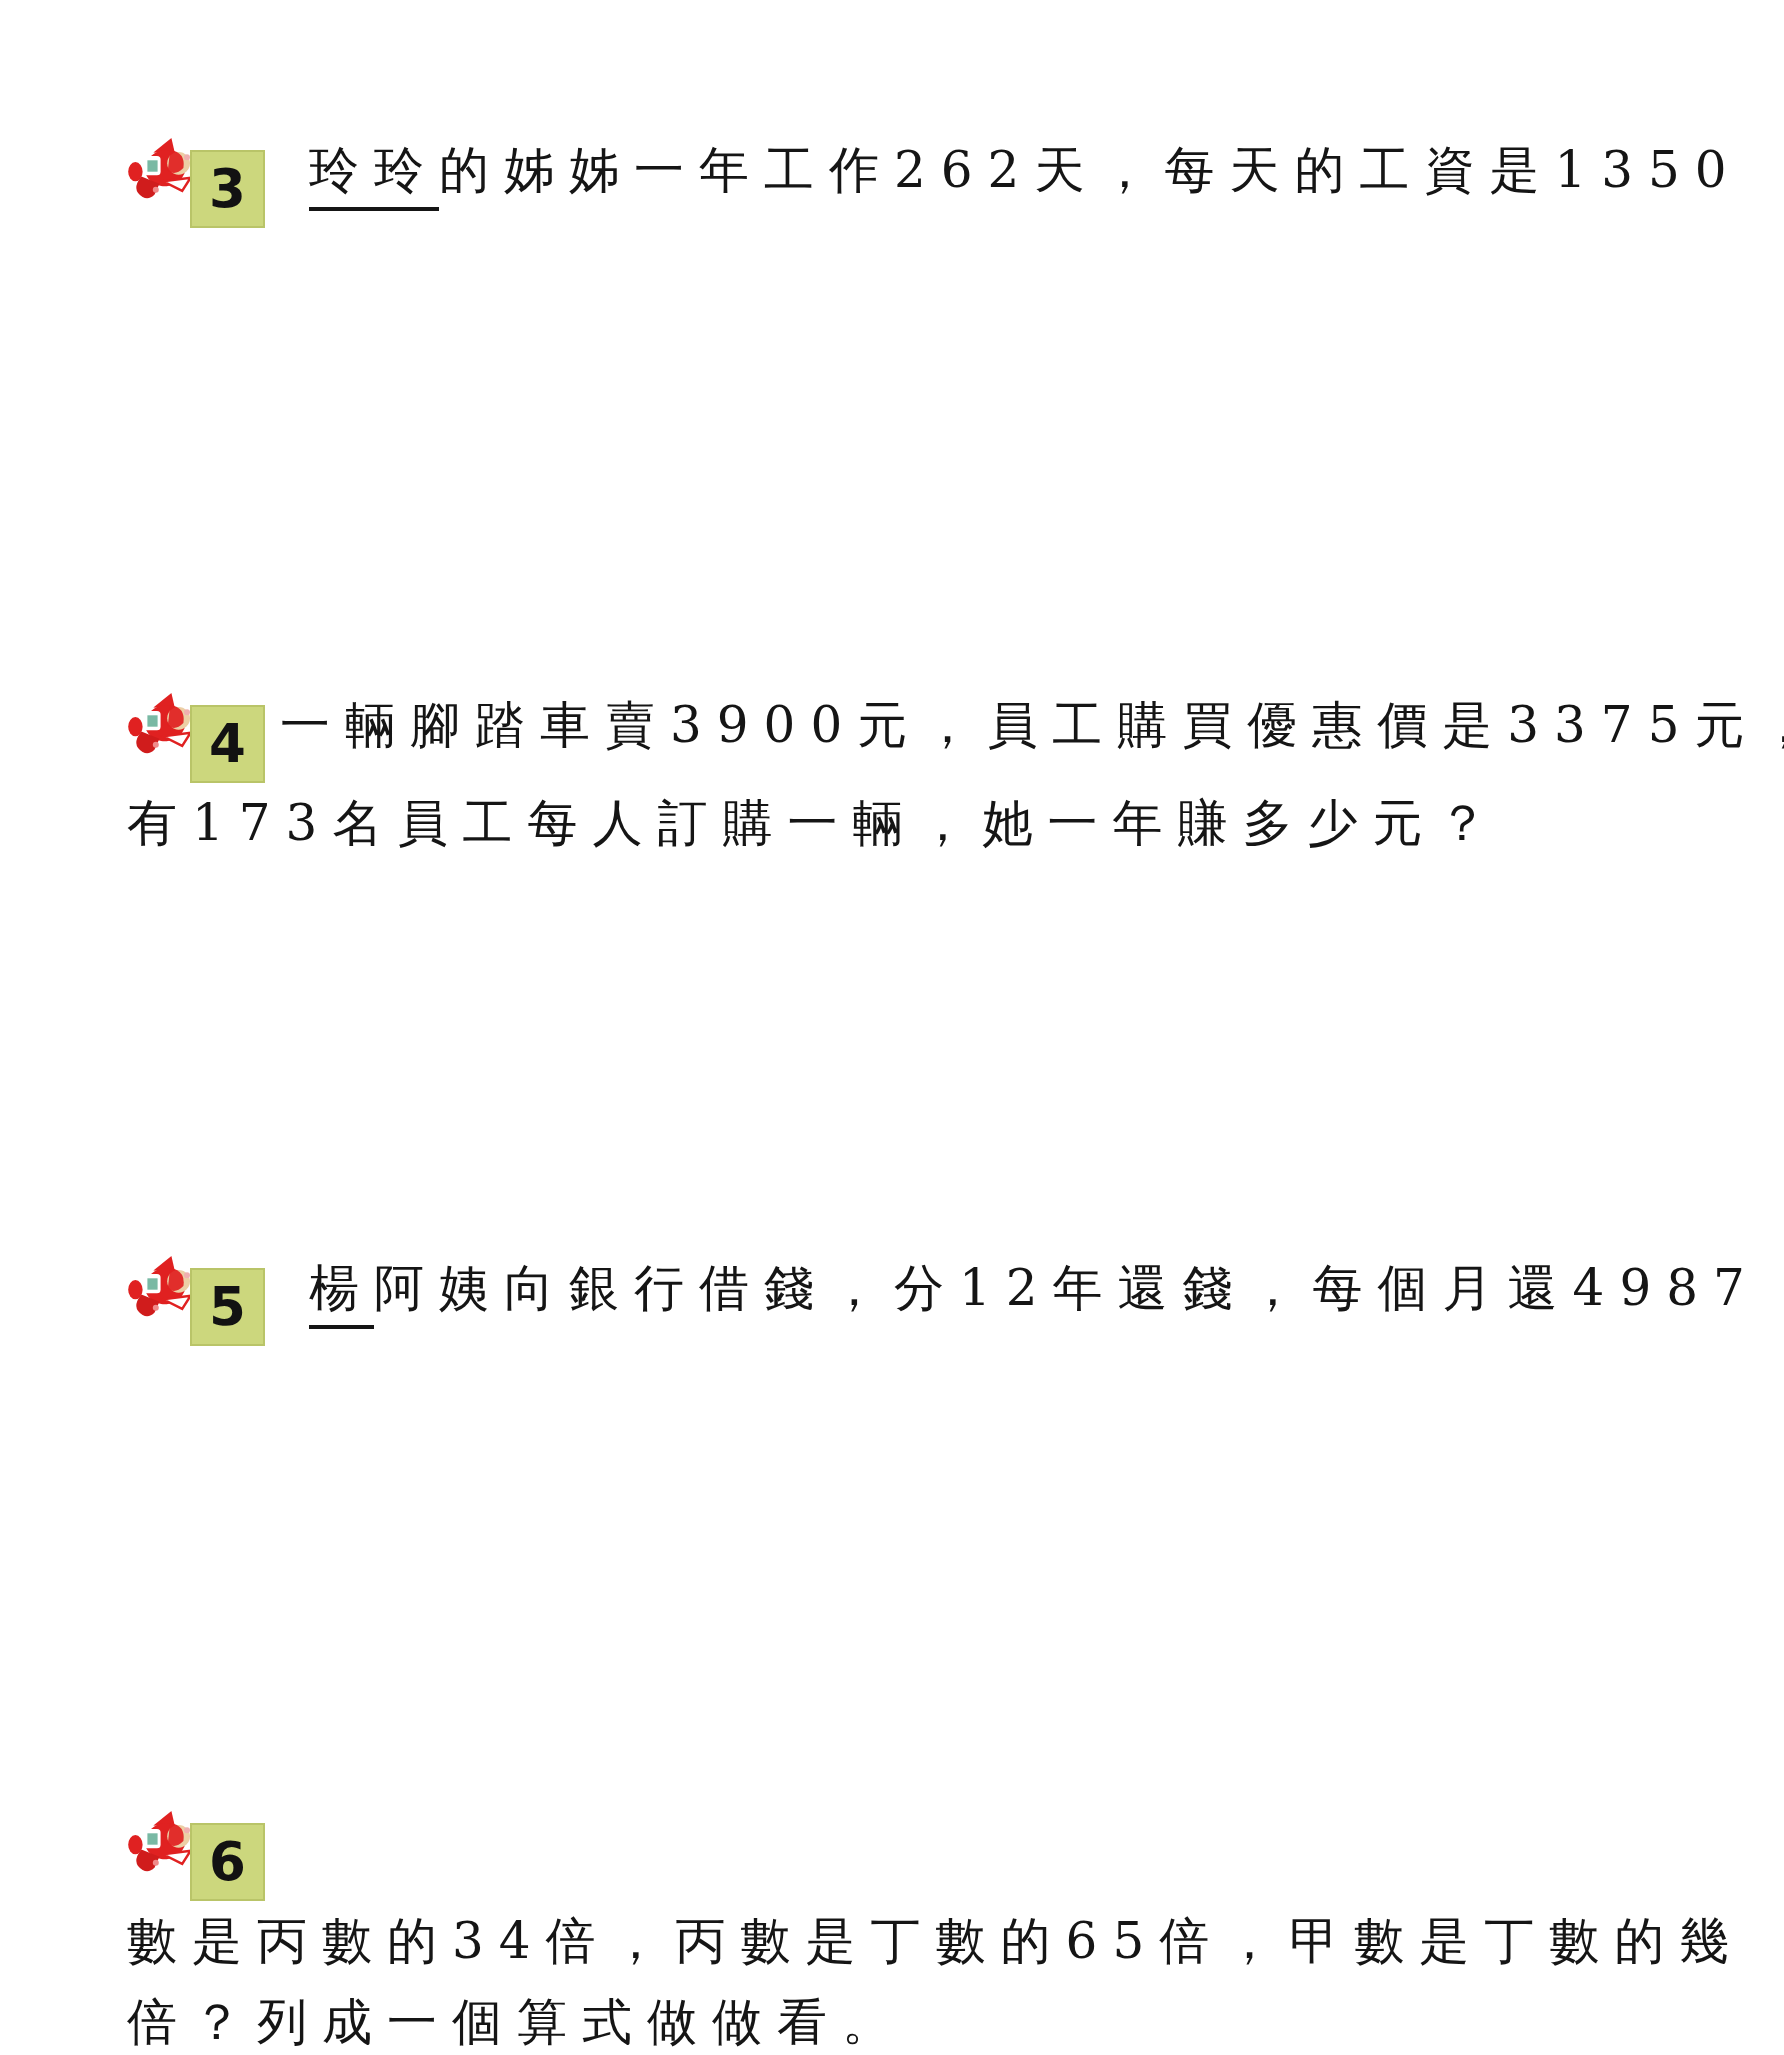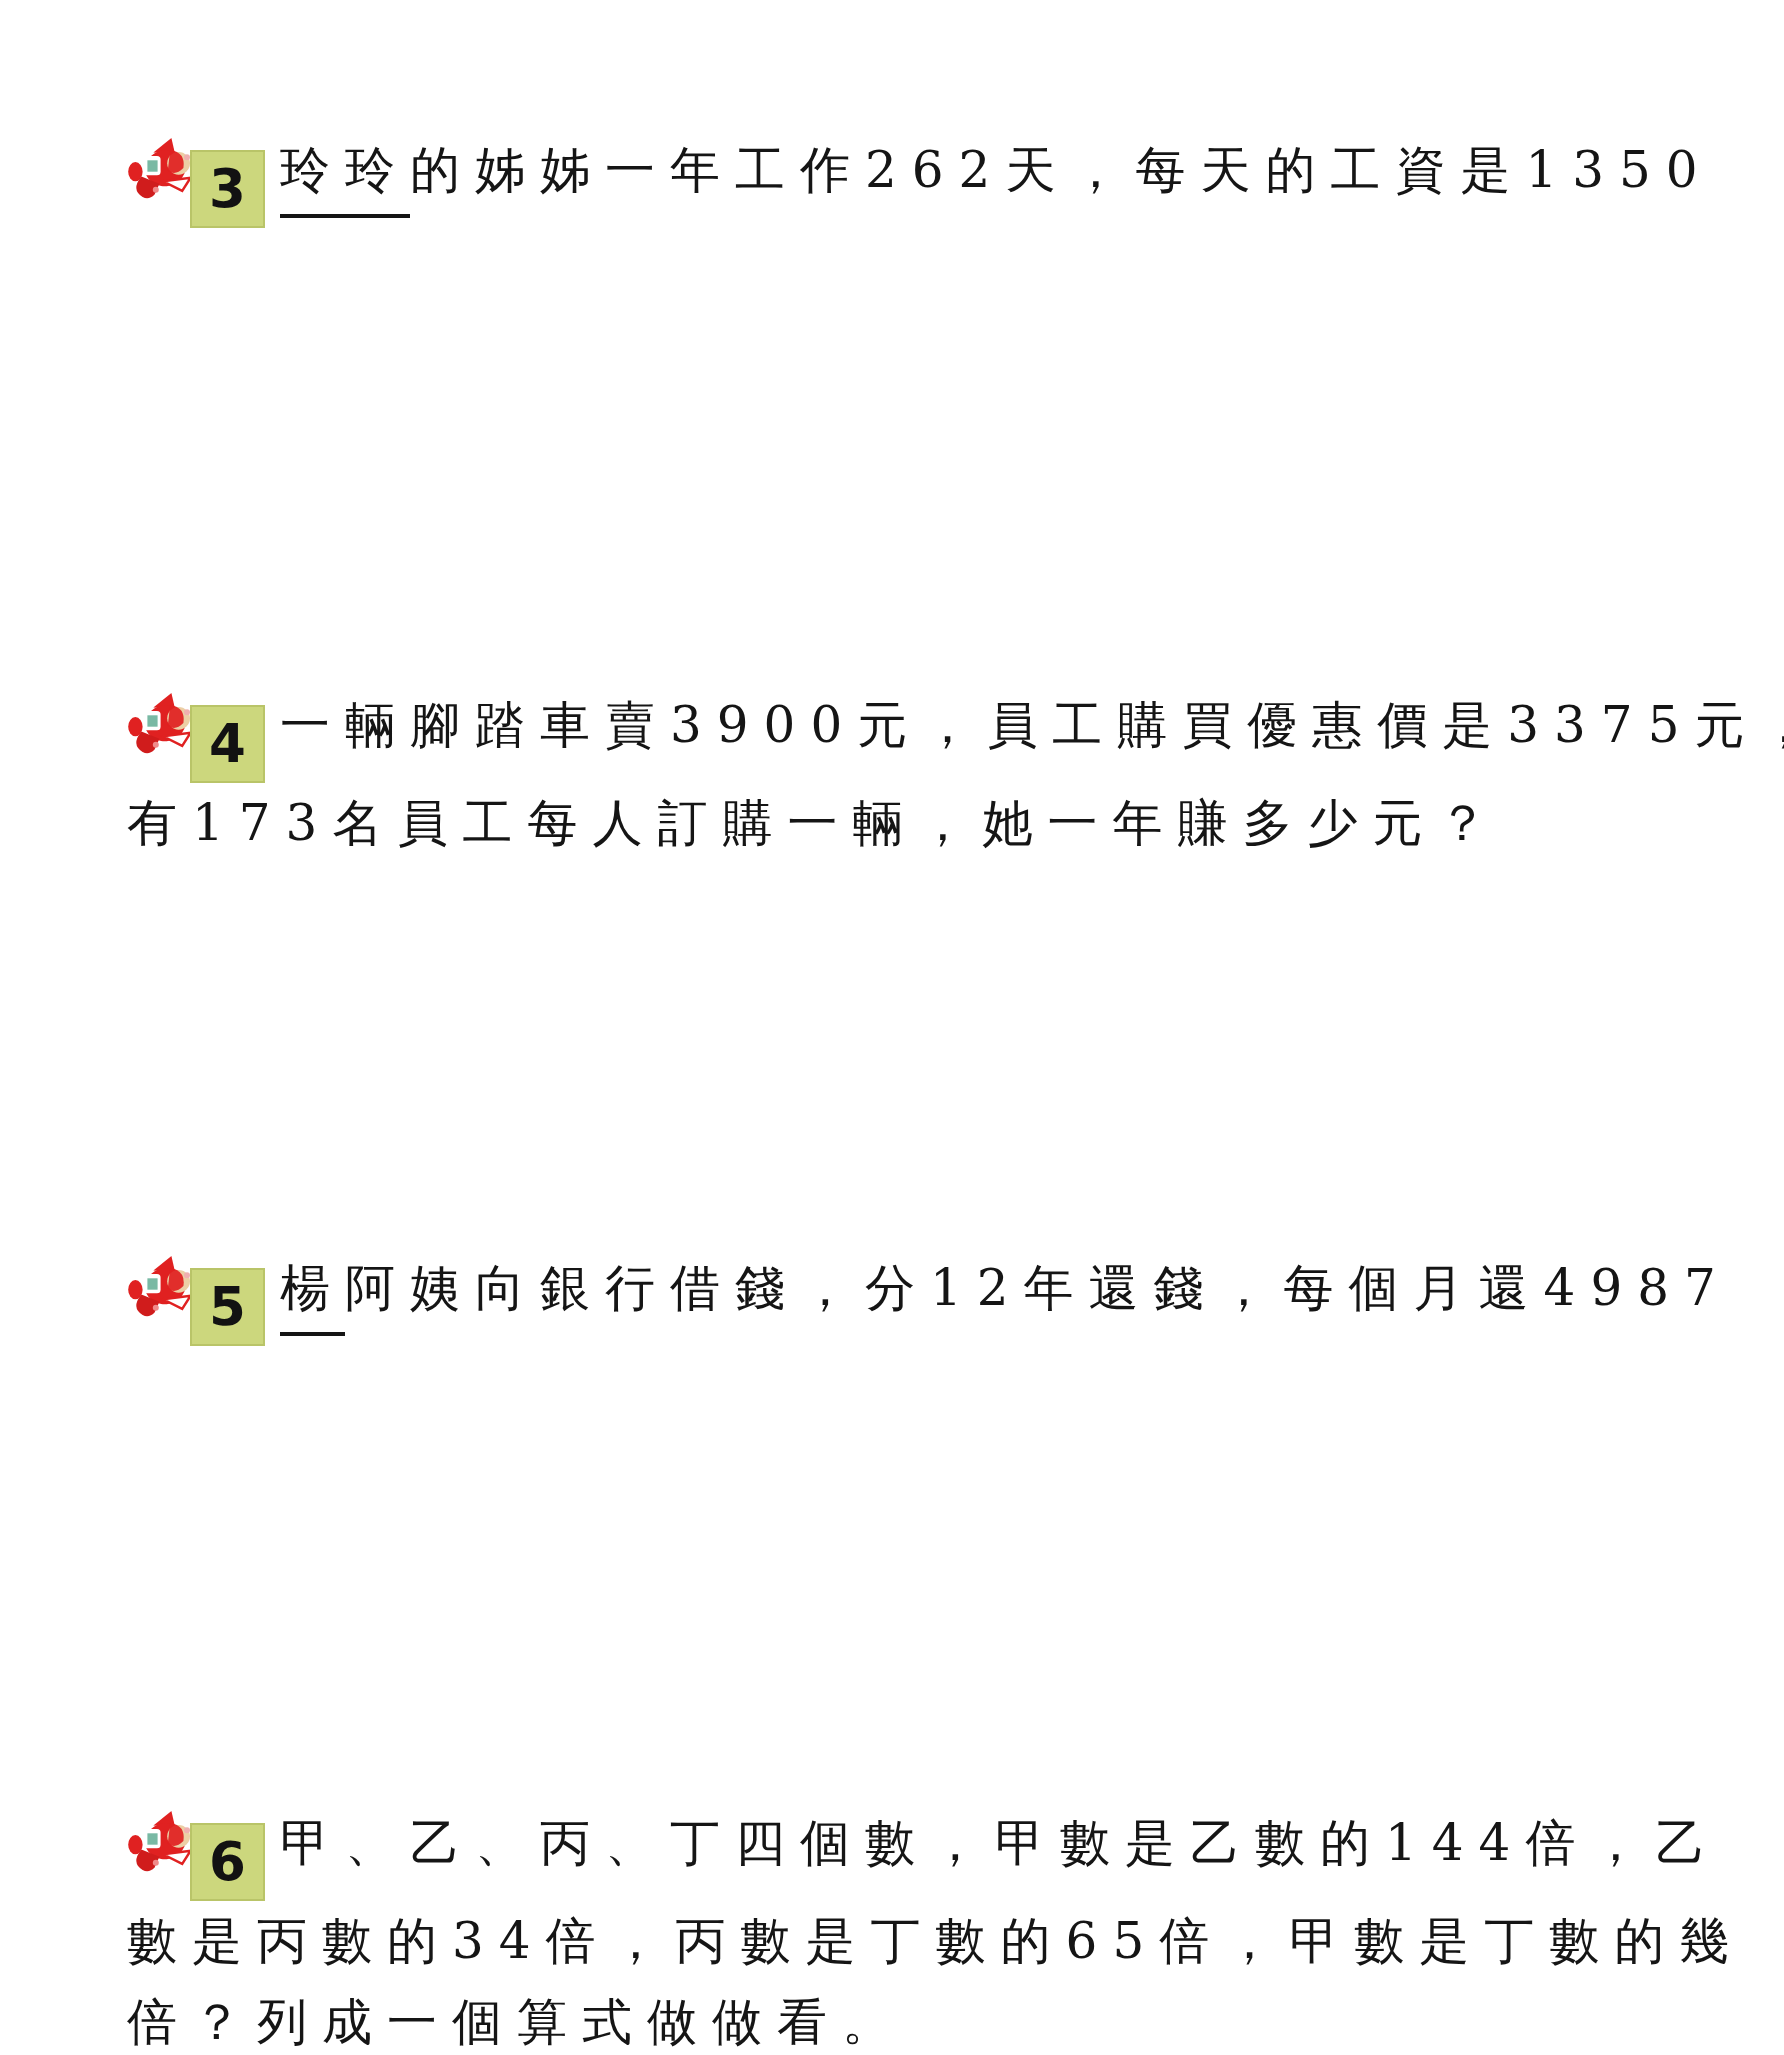--- a/index.html
+++ b/index.html
@@ -36,21 +36,22 @@
     vertical-align:-20px;
     margin-right:15px;
     font-family:"DejaVu Sans","Liberation Sans",sans-serif;
     font-weight:bold;
     font-size:53px;
     letter-spacing:0;
     color:#121212;
   }
   .uname{
     border-bottom:4.5px solid #151515;
-    padding-bottom:15px;
+    padding-bottom:8px;
+    margin-left:29px;
   }
 </style>
 </head>
 <body>
 
 <div class="page">
 
   <svg width="0" height="0" style="position:absolute">
     <defs>
       <g id="red-mascot">
@@ -116,20 +117,20 @@
   </section>
 
   <section class="problem" style="top:1803px">
     <div class="line first-line">
       <span class="mascot">
         <svg viewBox="0 0 60 58" width="72" height="75">
             <use href="#red-mascot"></use>
           </svg>
       </span><span class="badge">
           <span>6</span>
-        </span><span>甲、乙、丙、丁四個數，甲數是乙數的144倍，乙</span>
+        </span>
     </div>
     <div class="line">數是丙數的34倍，丙數是丁數的65倍，甲數是丁數的幾</div>
     <div class="line">倍？列成一個算式做做看。</div>
   </section>
 
 </div>
 
 
 </body></html>

